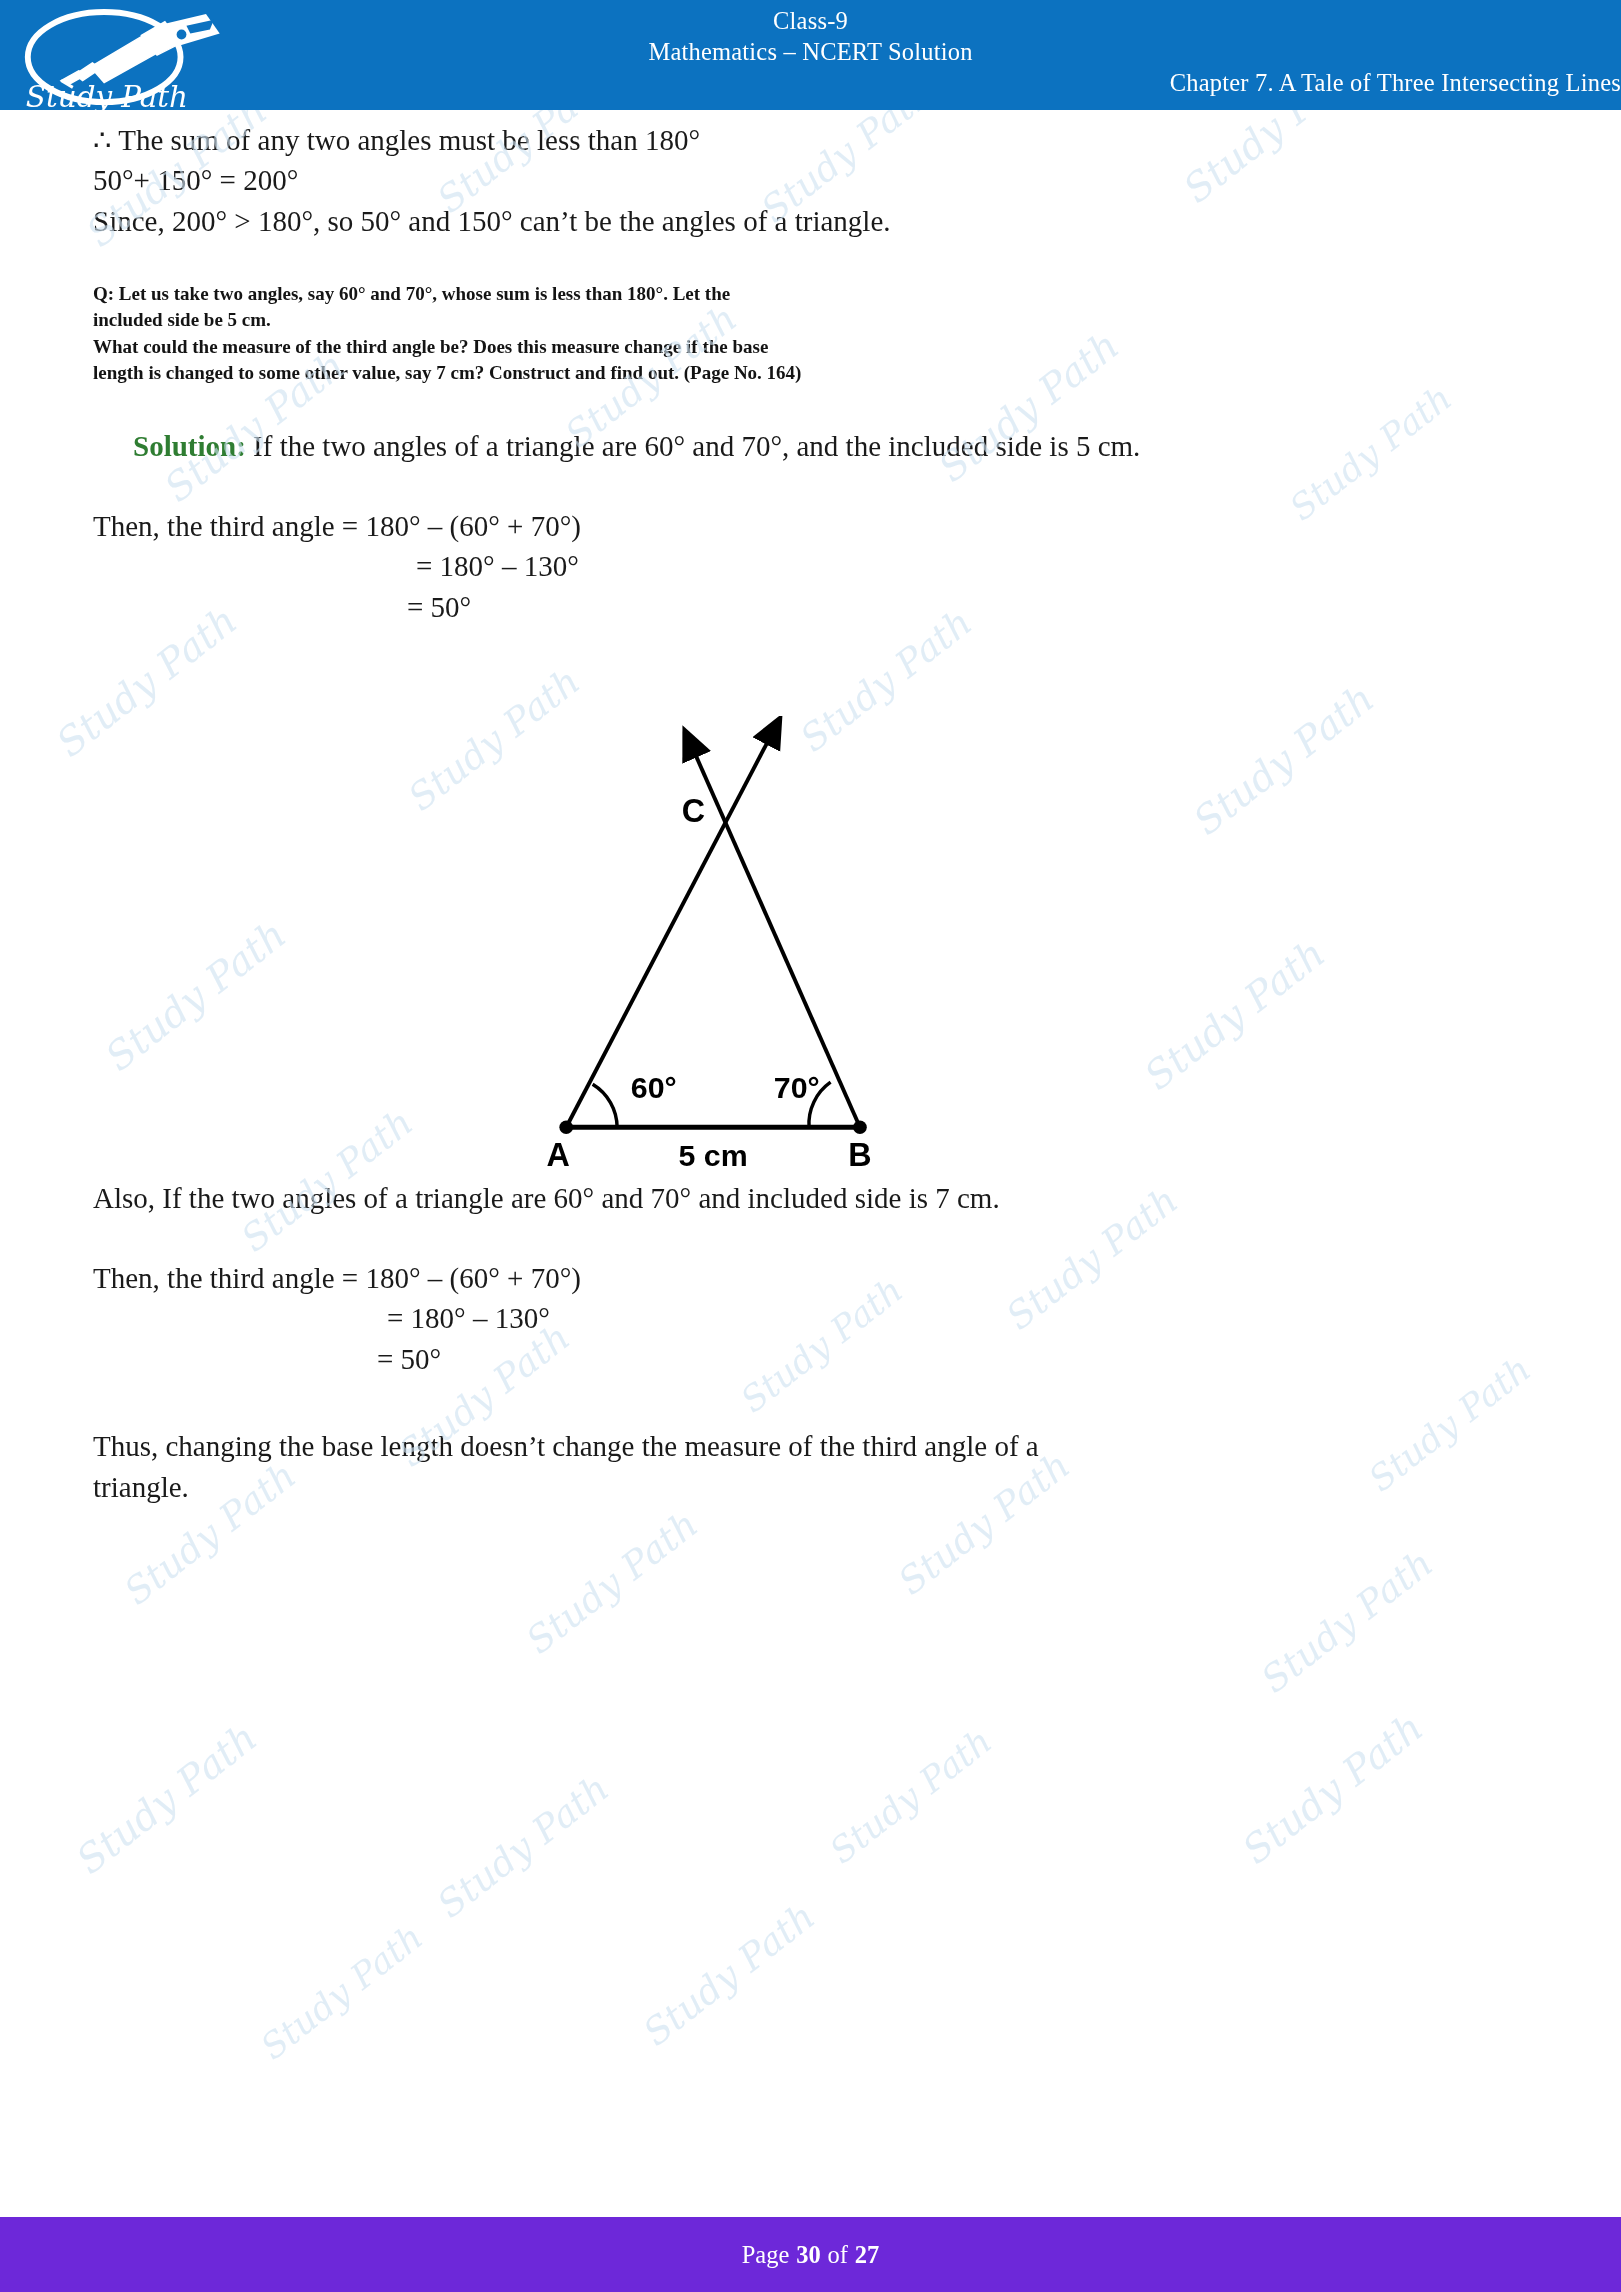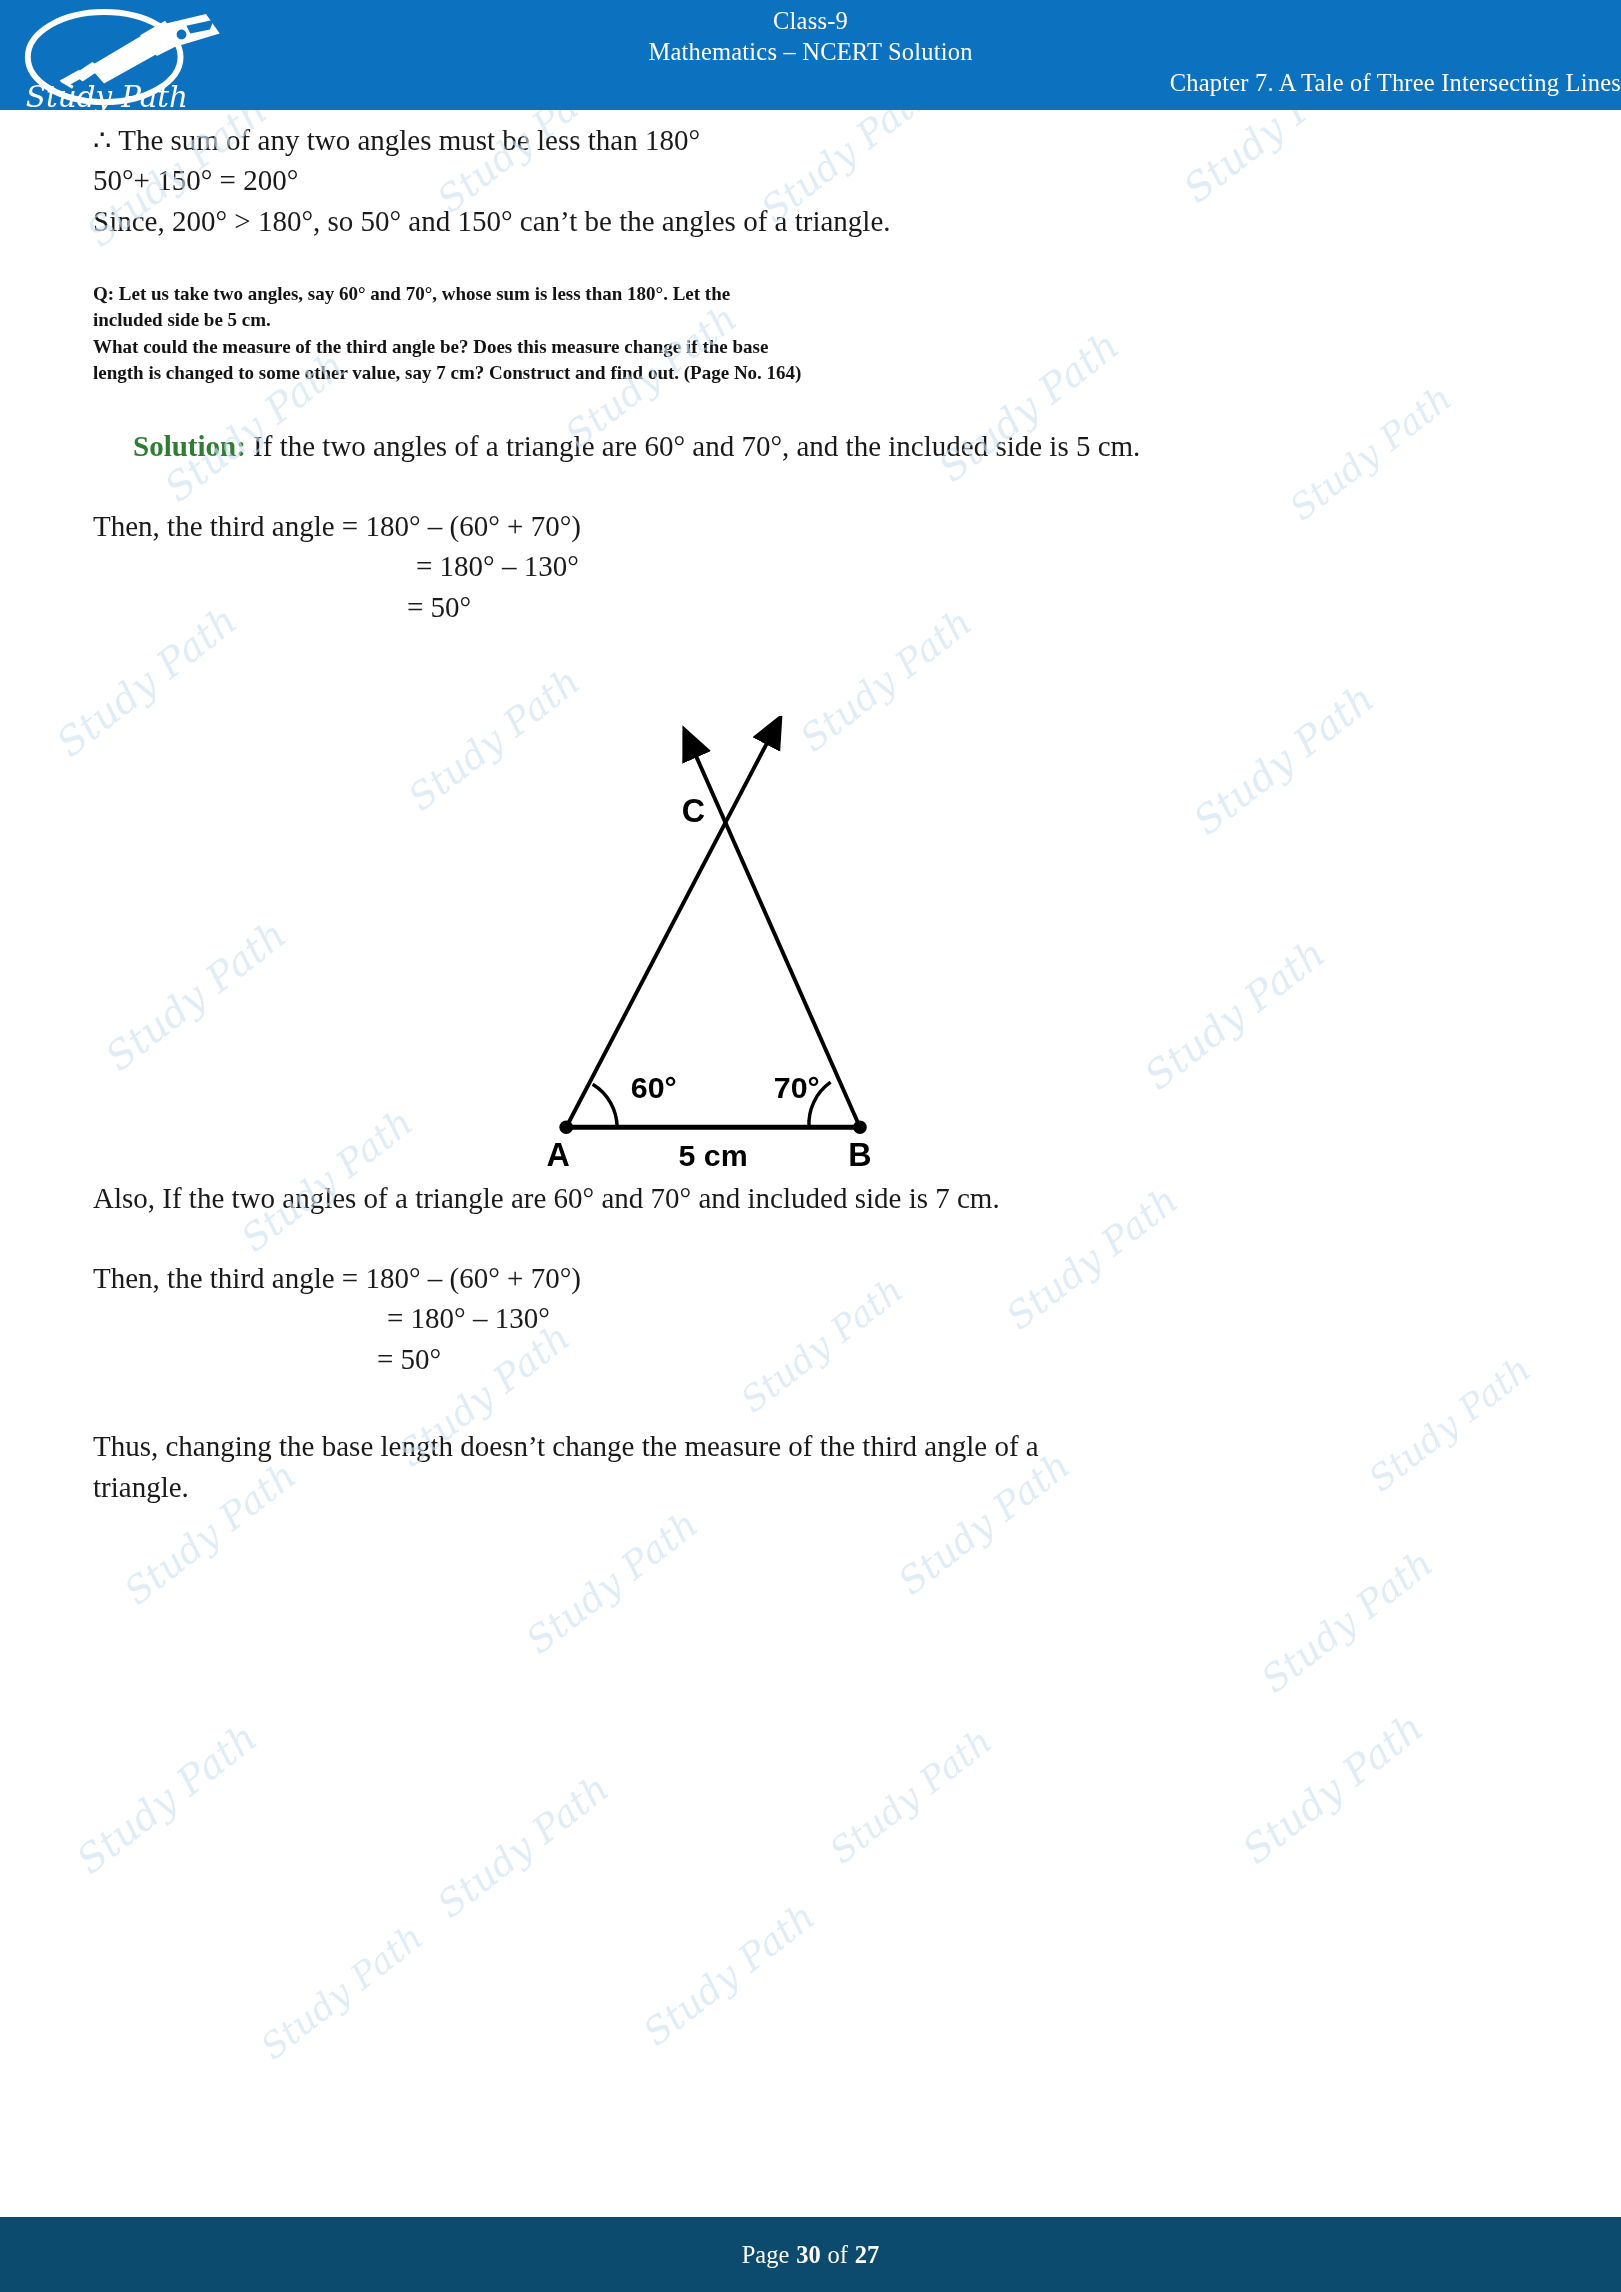--- a/index.html
+++ b/index.html
@@ -134,21 +134,21 @@
     transform-origin: center;
   }
 
   
   .footer {
     position: absolute;
     left: 0;
     right: 0;
     bottom: 0;
     height: 76px;
-    background: #0c4a6e;
+    background: #6d28d9;
     color: #ffffff;
     display: flex;
     align-items: center;
     justify-content: center;
     font-family: "Liberation Serif", serif;
     font-size: 24.5px;
     z-index: 10;
   }
   .footer .pg-num { font-weight: bold; margin: 0 6.9px; }
   .footer .pg-tot { font-weight: bold; margin-left: 6.9px; }

